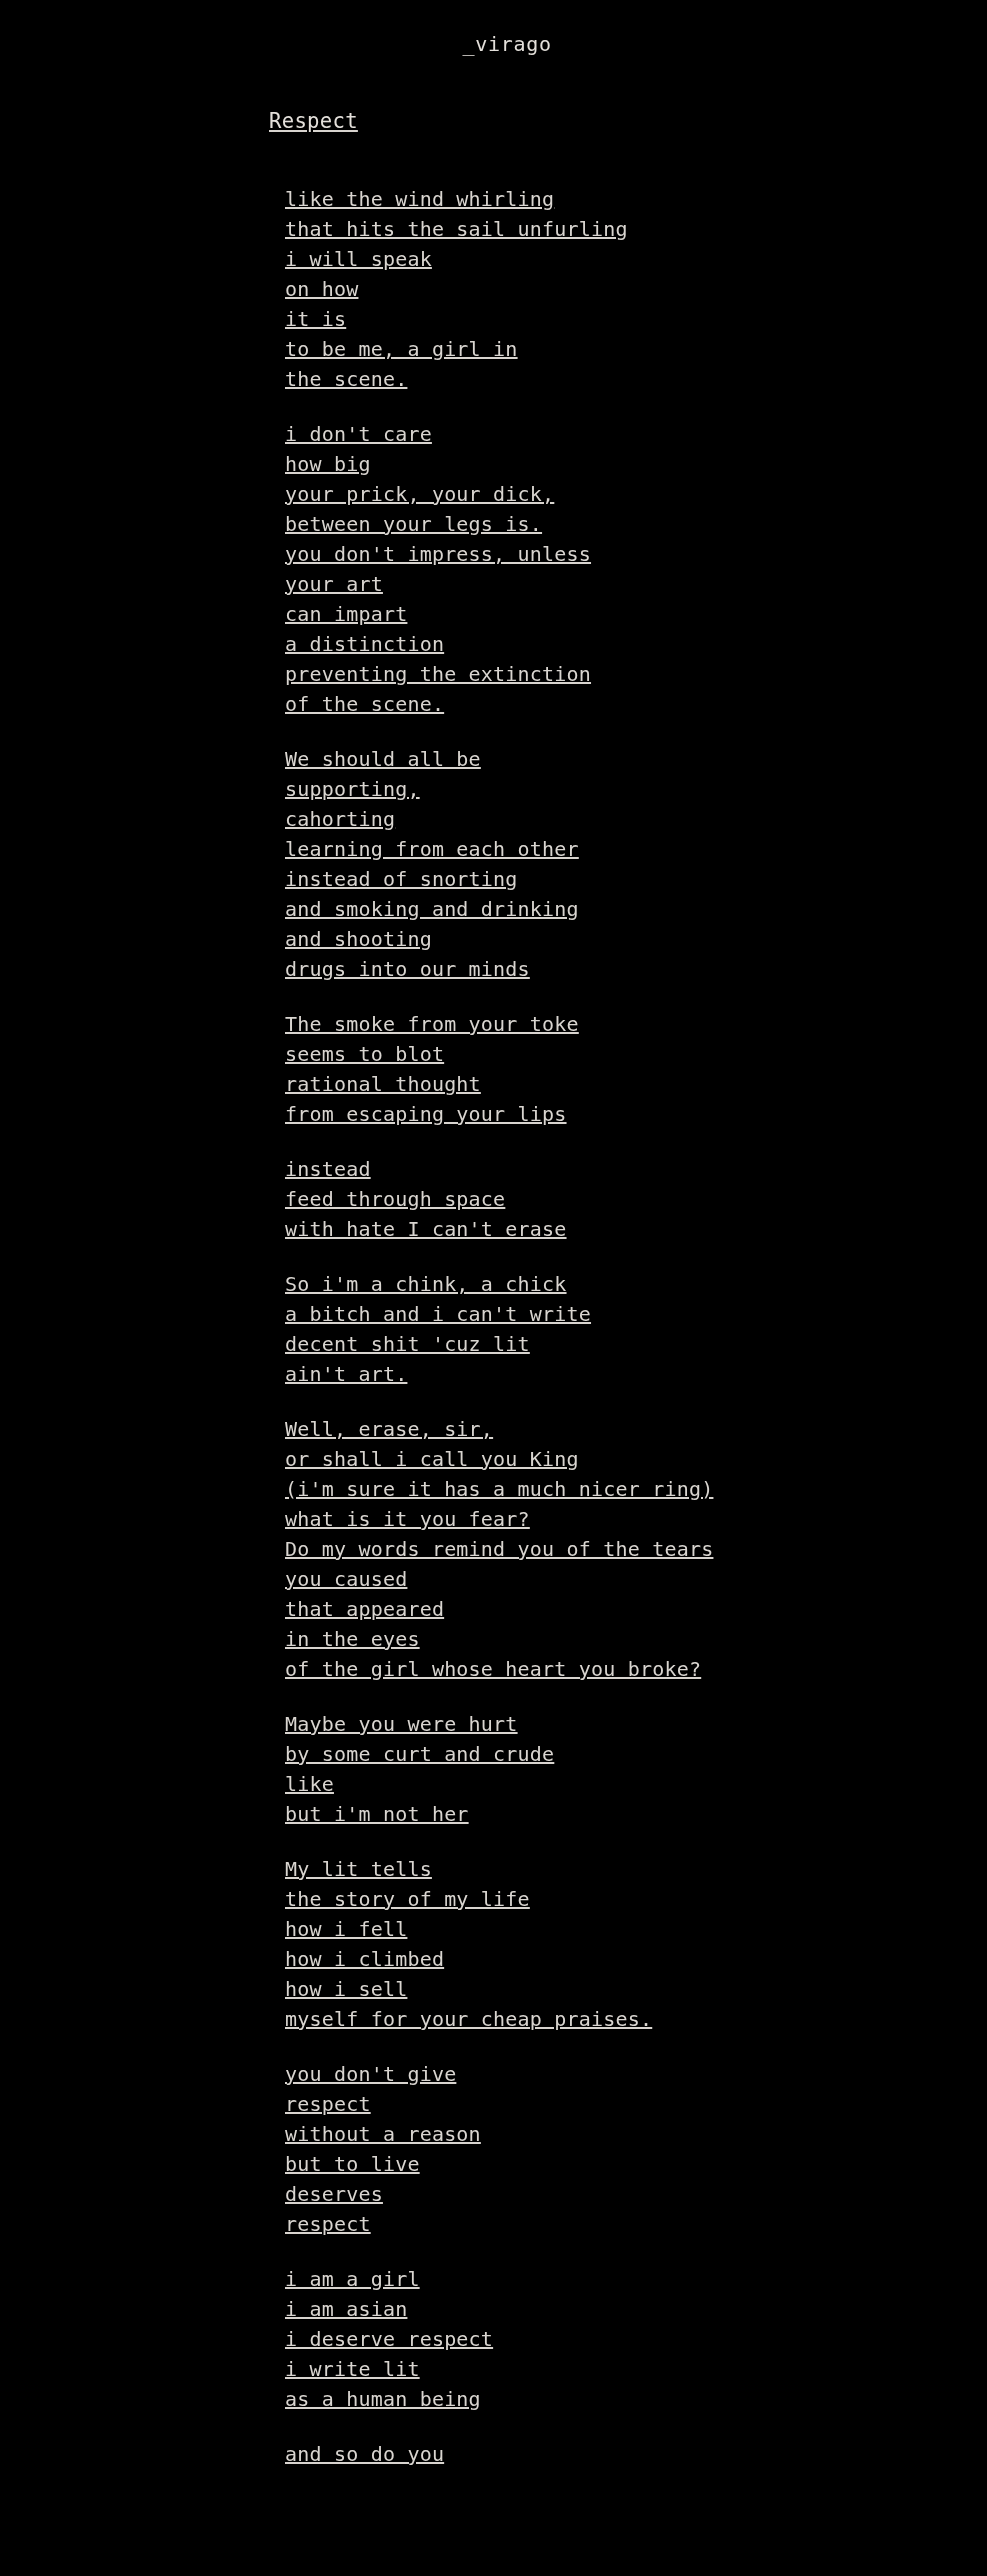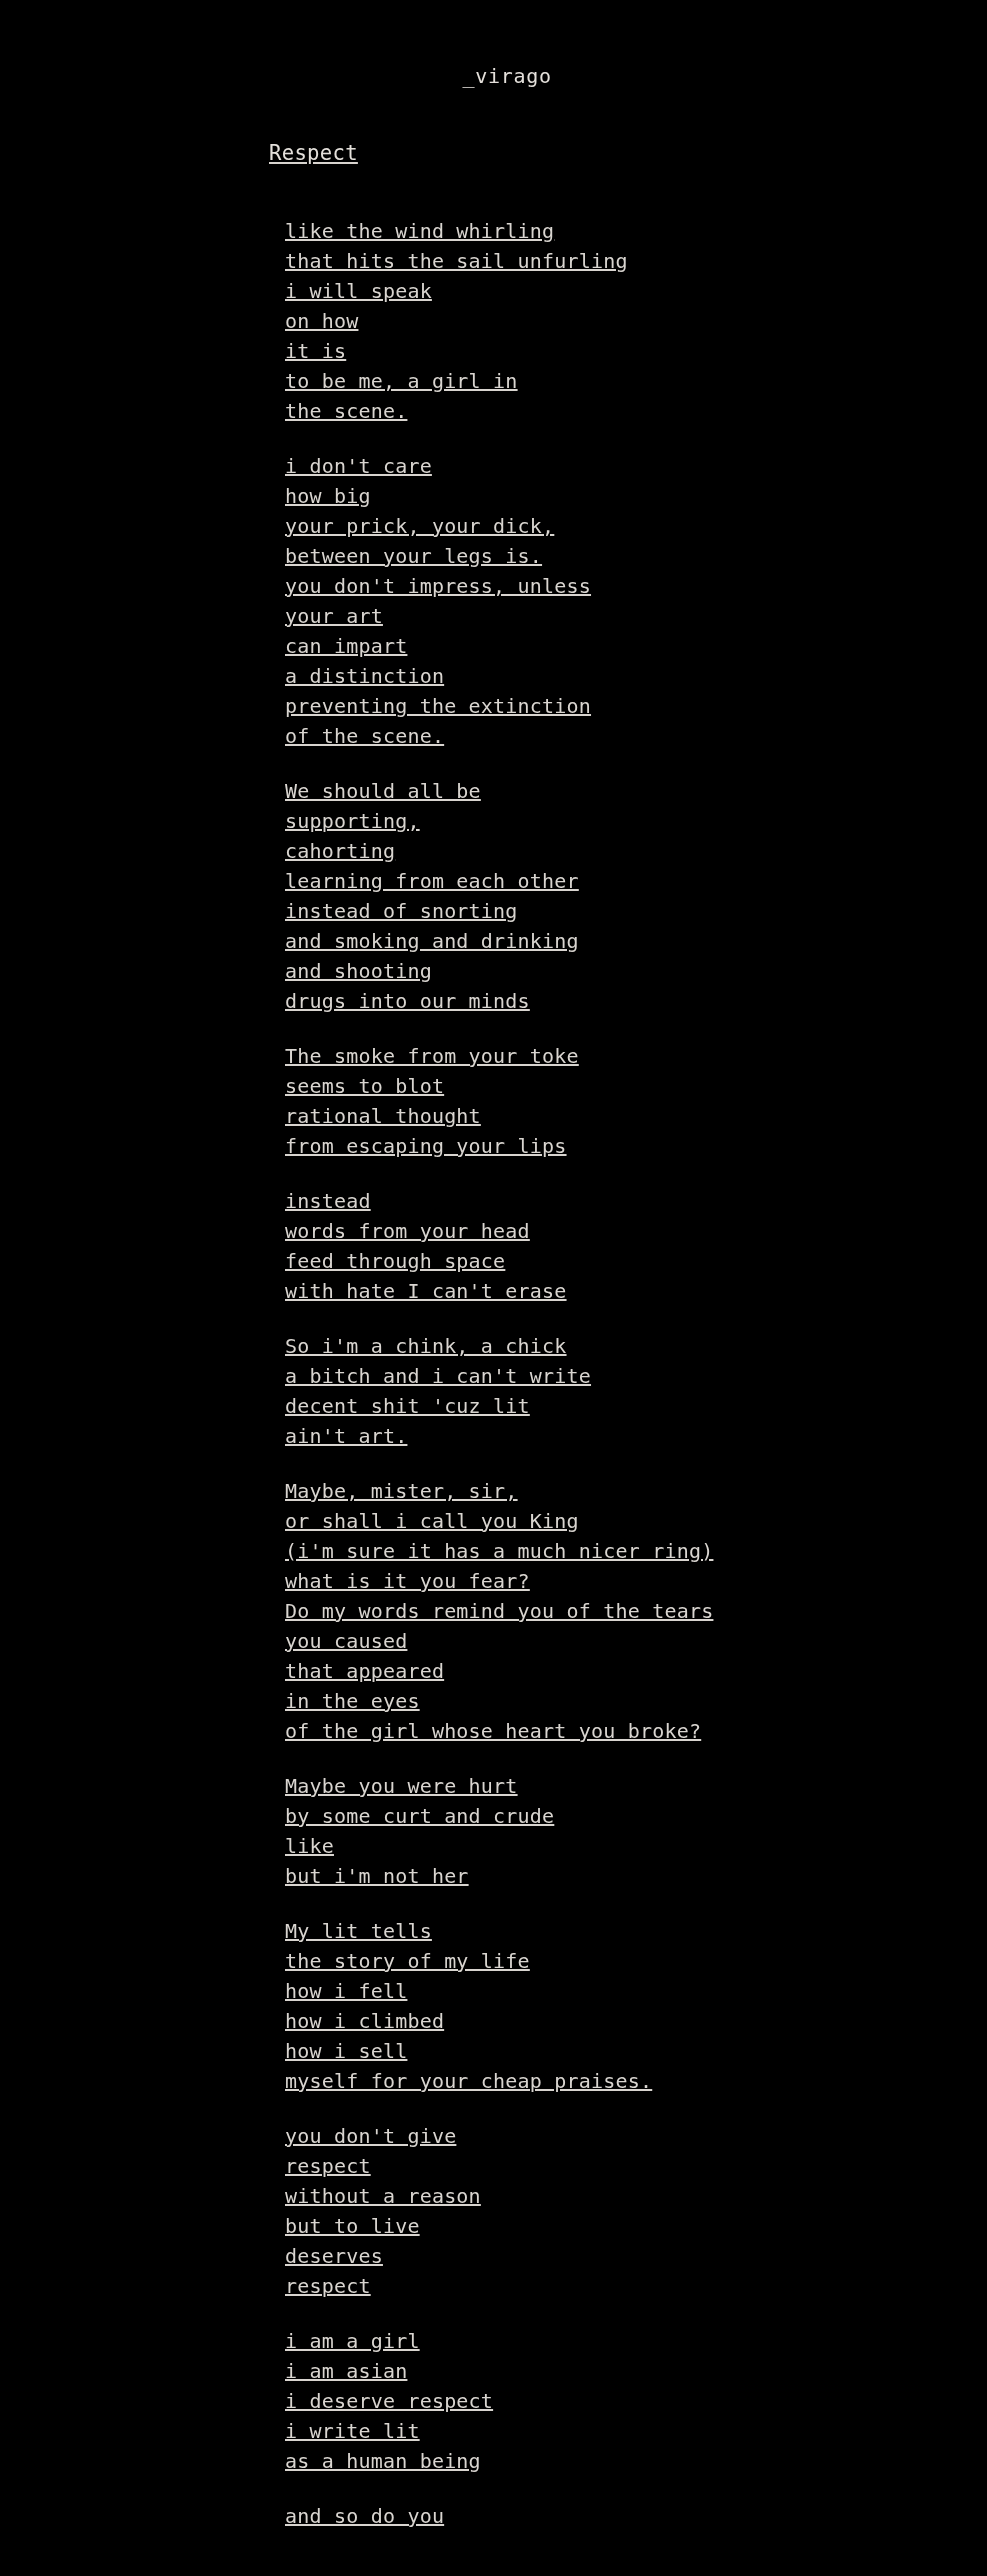--- a/index.html
+++ b/index.html
@@ -27,21 +27,20 @@
     padding-top: 32px;
     padding-bottom: 0;
   }
   .site-title {
     font-family: "DejaVu Sans Mono", monospace;
     font-size: 20px;
     letter-spacing: 0.7px;
     color: #e4e0db;
     display: inline-block;
     margin-left: 27.4px;
-    margin-top: 32px;
   }
   .content {
     margin-left: 269px;
     margin-right: 41px;
     padding-top: 53px;
     text-decoration: underline;
   }
   .poem-title {
     font-size: 20.6px;
     color: #e4e0db;
@@ -105,32 +104,31 @@
           <div class="line">drugs into our minds</div>
         </div>
         <div class="stanza">
           <div class="line">The smoke from your toke</div>
           <div class="line">seems to blot</div>
           <div class="line">rational thought</div>
           <div class="line">from escaping your lips</div>
         </div>
         <div class="stanza">
           <div class="line">instead</div>
-          <div class="line">words from your head</div>
           <div class="line">feed through space</div>
           <div class="line">with hate I can't erase</div>
         </div>
         <div class="stanza">
           <div class="line">So i'm a chink, a chick</div>
           <div class="line">a bitch and i can't write</div>
           <div class="line">decent shit 'cuz lit</div>
           <div class="line">ain't art.</div>
         </div>
         <div class="stanza">
-          <div class="line">Maybe, mister, sir,</div>
+          <div class="line">Well, erase, sir,</div>
           <div class="line">or shall i call you King</div>
           <div class="line">(i'm sure it has a much nicer ring)</div>
           <div class="line">what is it you fear?</div>
           <div class="line">Do my words remind you of the tears</div>
           <div class="line">you caused</div>
           <div class="line">that appeared</div>
           <div class="line">in the eyes</div>
           <div class="line">of the girl whose heart you broke?</div>
         </div>
         <div class="stanza">

